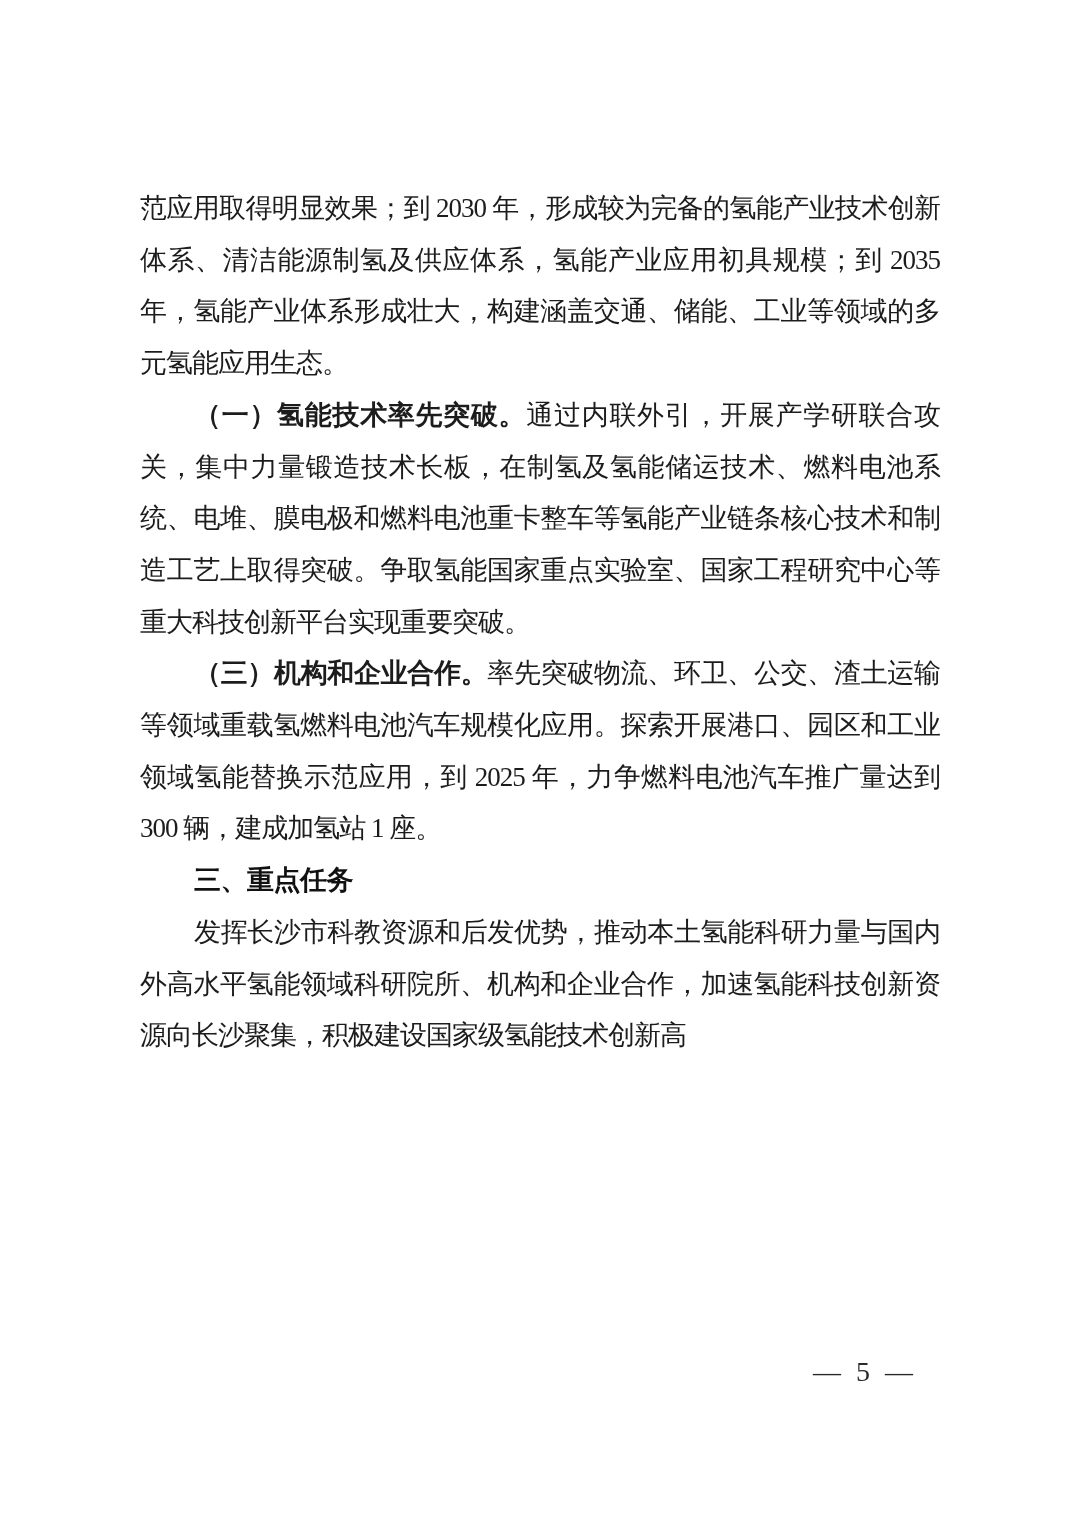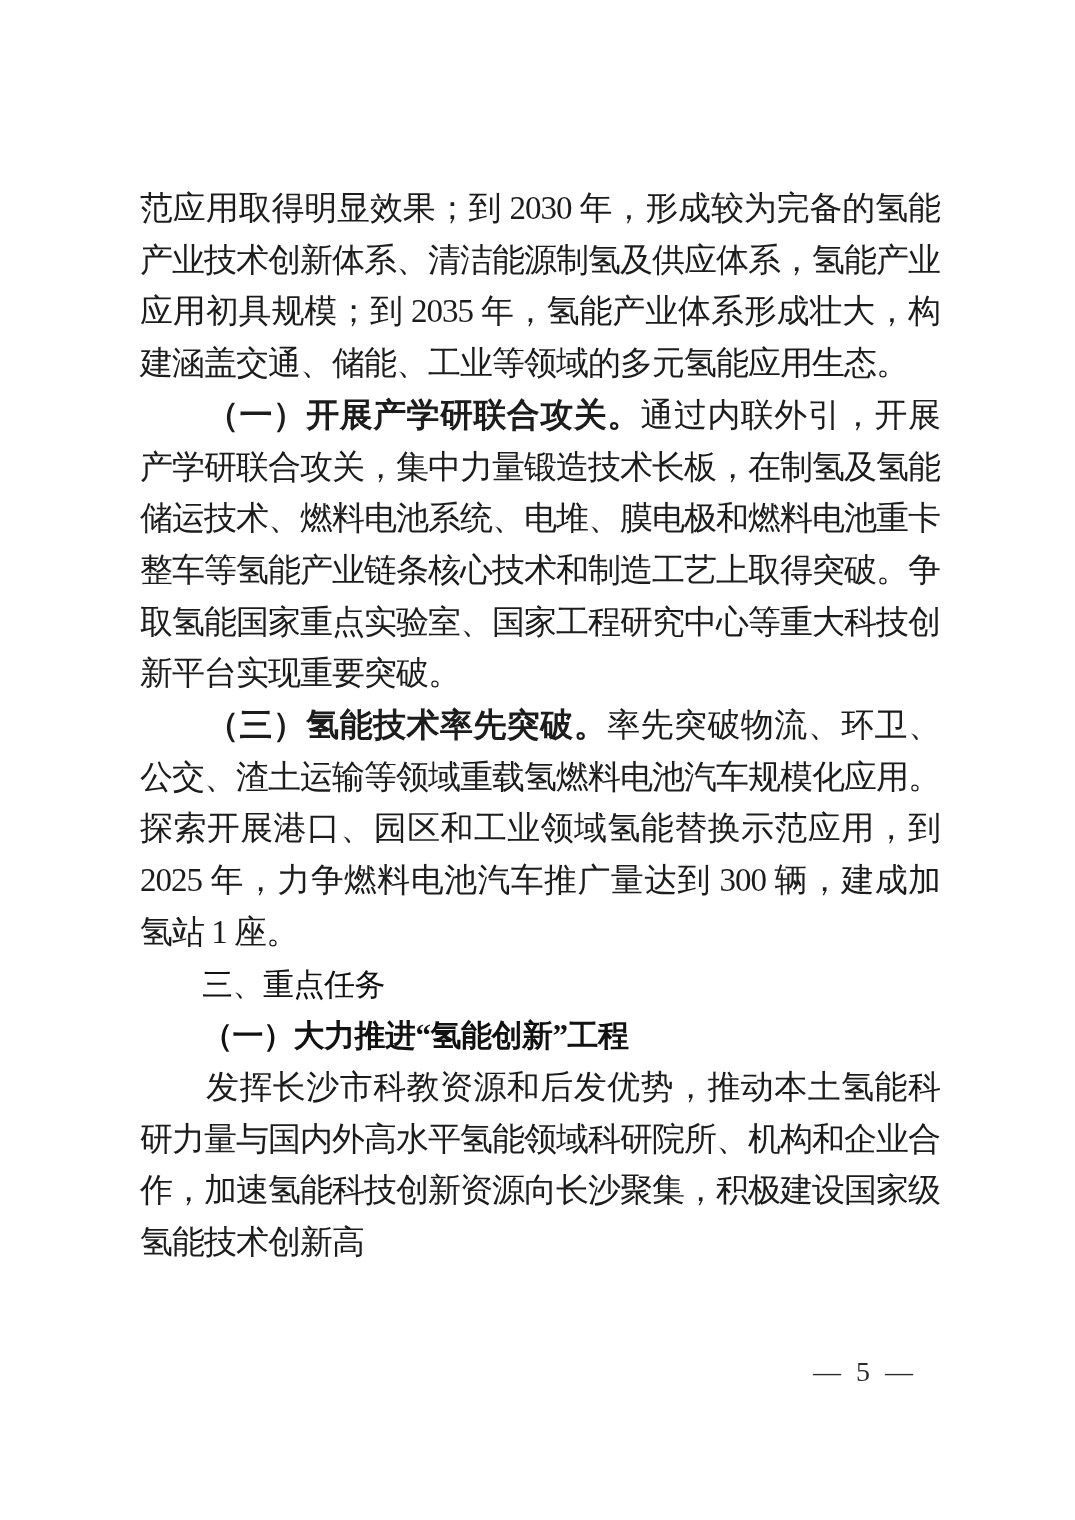--- a/index.html
+++ b/index.html
@@ -18,35 +18,35 @@
   }
   .content {
     position: absolute;
     left: 140px;
     top: 183px;
     width: 800px;
     color: #1c1c1c;
   }
   .para {
     font-family: "Liberation Serif", "DejaVu Serif", serif;
-    font-size: 33px;
+    font-size: 27px;
     line-height: 51.7px;
     letter-spacing: -1px;
     text-align: justify;
     text-indent: 2em;
     color: #1c1c1c;
   }
   .para.no-indent { text-indent: 0; }
   .lead {
     font-weight: bold;
   }
   .heading-hei {
     font-family: "Liberation Sans", "DejaVu Sans", sans-serif;
-    font-weight: normal;
-    font-size: 31px;
+    font-weight: bold;
+    font-size: 27px;
     line-height: 51.7px;
     letter-spacing: -0.5px;
     text-indent: 2em;
     color: #111111;
   }
   .heading-kai {
     font-family: "Liberation Serif", "DejaVu Serif", serif;
     font-weight: bold;
     font-size: 31px;
     line-height: 51.7px;
@@ -66,27 +66,26 @@
   }
 </style>
 </head>
 <body>
 
 <div class="page">
   <div class="content">
 
     <p class="para no-indent">范应用取得明显效果；到 2030 年，形成较为完备的氢能产业技术创新体系、清洁能源制氢及供应体系，氢能产业应用初具规模；到 2035 年，氢能产业体系形成壮大，构建涵盖交通、储能、工业等领域的多元氢能应用生态。</p>
 
-    <p class="para"><span class="lead">（一）开展产学研联合攻关。</span><span>通过内联外引，开展产学研联合攻关，集中力量锻造技术长板，在制氢及氢能储运技术、燃料电池系统、电堆、膜电极和燃料电池重卡整车等氢能产业链条核心技术和制造工艺上取得突破。争取氢能国家重点实验室、国家工程研究中心等重大科技创新平台实现重要突破。</span></p>
+    <p class="para"><span class="lead">（一）氢能技术率先突破。</span><span>通过内联外引，开展产学研联合攻关，集中力量锻造技术长板，在制氢及氢能储运技术、燃料电池系统、电堆、膜电极和燃料电池重卡整车等氢能产业链条核心技术和制造工艺上取得突破。争取氢能国家重点实验室、国家工程研究中心等重大科技创新平台实现重要突破。</span></p>
 
 
-    <p class="para"><span class="lead">（三）氢能技术率先突破。</span><span>率先突破物流、环卫、公交、渣土运输等领域重载氢燃料电池汽车规模化应用。探索开展港口、园区和工业领域氢能替换示范应用，到 2025 年，力争燃料电池汽车推广量达到 300 辆，建成加氢站 1 座。</span></p>
+    <p class="para"><span class="lead">（三）机构和企业合作。</span><span>率先突破物流、环卫、公交、渣土运输等领域重载氢燃料电池汽车规模化应用。探索开展港口、园区和工业领域氢能替换示范应用，到 2025 年，力争燃料电池汽车推广量达到 300 辆，建成加氢站 1 座。</span></p>
 
     <h2 class="heading-hei">三、重点任务</h2>
 
-    <h3 class="heading-kai">（一）大力推进“氢能创新”工程</h3>
 
     <p class="para">发挥长沙市科教资源和后发优势，推动本土氢能科研力量与国内外高水平氢能领域科研院所、机构和企业合作，加速氢能科技创新资源向长沙聚集，积极建设国家级氢能技术创新高</p>
 
   </div>
 
   <div class="page-number">— 5 —</div>
 </div>
 
 </body></html>

